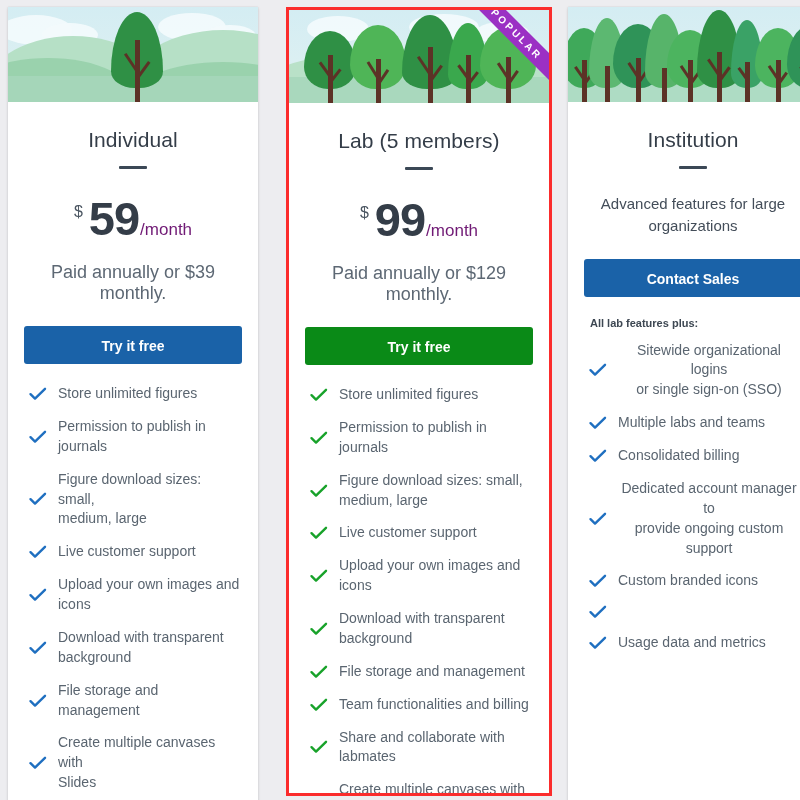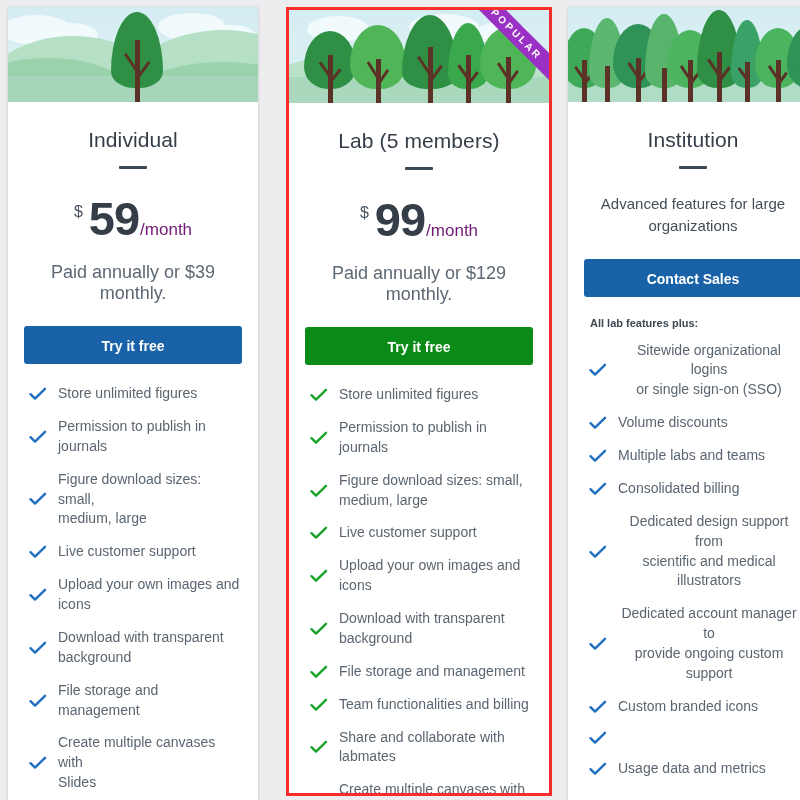--- a/index.html
+++ b/index.html
@@ -577,47 +577,29 @@
             </span>
           <span class="feature-text wrap">Sitewide organizational logins
 or single sign-on (SSO)</span>
         </div>
         <div class="feature">
           <span class="check">
               <svg width="20" height="16" viewBox="0 0 20 16">
                 <path d="M2.5 8.2 L7 12.6 L17 2.8" fill="none" stroke="#1f6fc0" stroke-width="2.4" stroke-linecap="round" stroke-linejoin="round"></path>
               </svg>
             </span>
-          <span class="feature-text">Volume discounts</span>
-        </div>
-        <div class="feature">
-          <span class="check">
-              <svg width="20" height="16" viewBox="0 0 20 16">
-                <path d="M2.5 8.2 L7 12.6 L17 2.8" fill="none" stroke="#1f6fc0" stroke-width="2.4" stroke-linecap="round" stroke-linejoin="round"></path>
-              </svg>
-            </span>
           <span class="feature-text">Multiple labs and teams</span>
         </div>
         <div class="feature">
           <span class="check">
               <svg width="20" height="16" viewBox="0 0 20 16">
                 <path d="M2.5 8.2 L7 12.6 L17 2.8" fill="none" stroke="#1f6fc0" stroke-width="2.4" stroke-linecap="round" stroke-linejoin="round"></path>
               </svg>
             </span>
           <span class="feature-text">Consolidated billing</span>
-        </div>
-        <div class="feature">
-          <span class="check">
-              <svg width="20" height="16" viewBox="0 0 20 16">
-                <path d="M2.5 8.2 L7 12.6 L17 2.8" fill="none" stroke="#1f6fc0" stroke-width="2.4" stroke-linecap="round" stroke-linejoin="round"></path>
-              </svg>
-            </span>
-          <span class="feature-text wrap">Dedicated design support from
-scientific and medical
-illustrators</span>
         </div>
         <div class="feature">
           <span class="check">
               <svg width="20" height="16" viewBox="0 0 20 16">
                 <path d="M2.5 8.2 L7 12.6 L17 2.8" fill="none" stroke="#1f6fc0" stroke-width="2.4" stroke-linecap="round" stroke-linejoin="round"></path>
               </svg>
             </span>
           <span class="feature-text wrap">Dedicated account manager to
 provide ongoing custom
 support</span>

